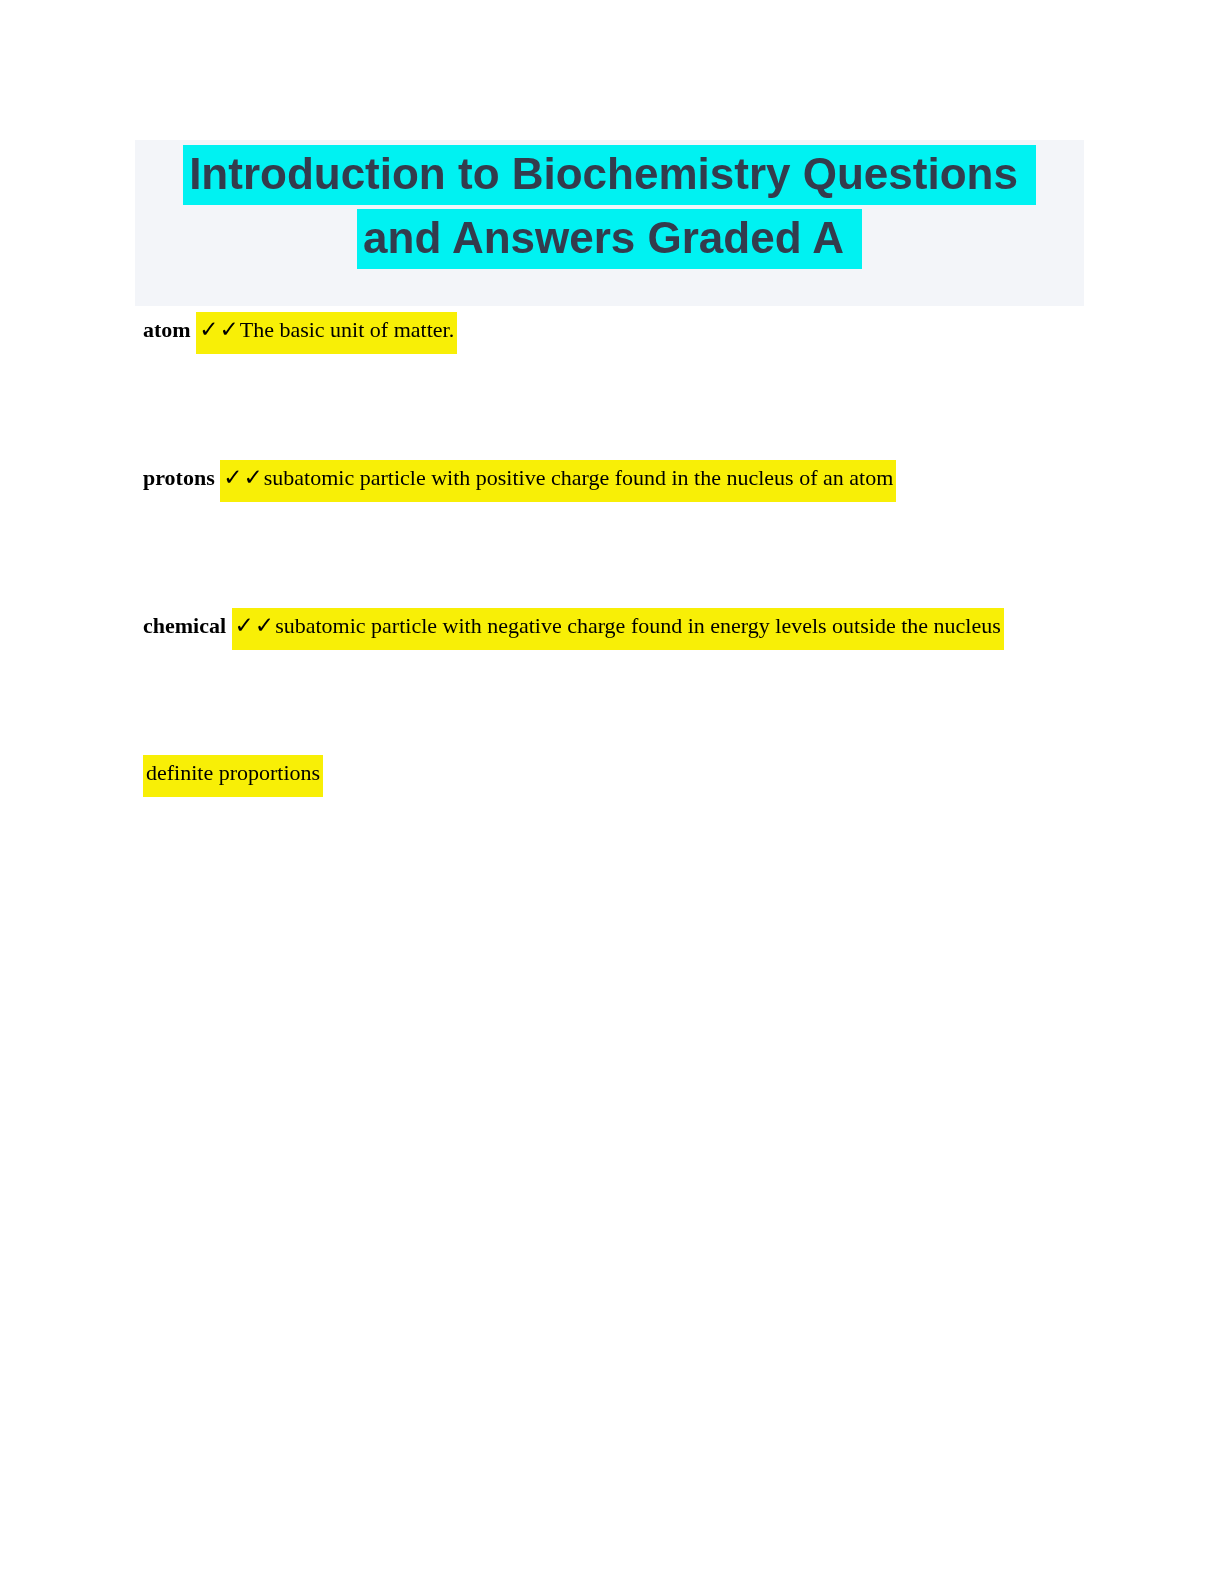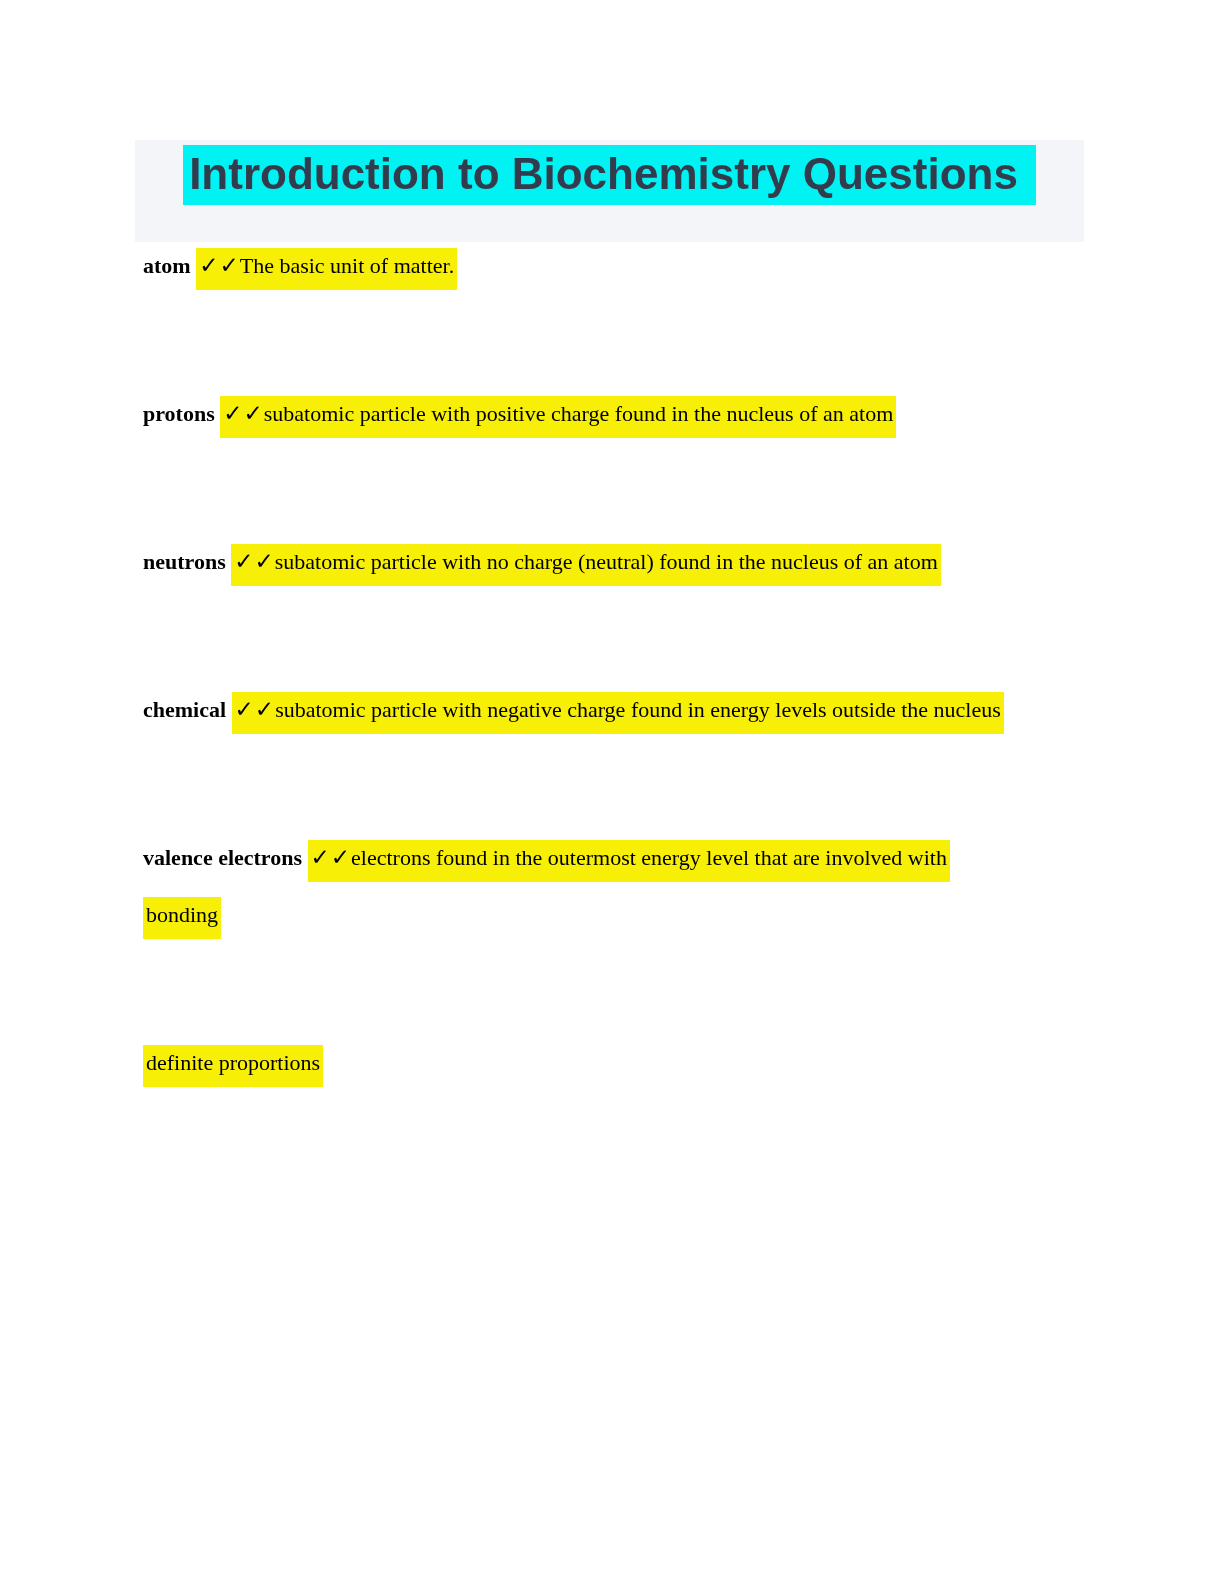--- a/index.html
+++ b/index.html
@@ -53,38 +53,32 @@
   }
 </style>
 </head>
 <body>
 
 <div class="sheet">
 
   <header class="title-block">
     <h1>
       <span class="t-line"><span class="mark-cyan">Introduction to Biochemistry Questions</span></span>
+      <span class="t-line"><span class="mark-cyan">and Answers Graded A</span></span>
     </h1>
   </header>
 
   <main class="qa-list">
       <section class="qa">
         <div class="qa-line"><span class="term">atom</span> <span class="hl"><span class="checks">✓✓</span><span>The basic unit of matter.</span></span></div>
       </section>
       <section class="qa">
         <div class="qa-line"><span class="term">protons</span> <span class="hl"><span class="checks">✓✓</span><span>subatomic particle with positive charge found in the nucleus of an atom</span></span></div>
       </section>
       <section class="qa">
-        <div class="qa-line"><span class="term">neutrons</span> <span class="hl"><span class="checks">✓✓</span><span>subatomic particle with no charge (neutral) found in the nucleus of an atom</span></span></div>
-      </section>
-      <section class="qa">
         <div class="qa-line"><span class="term">chemical</span> <span class="hl"><span class="checks">✓✓</span><span>subatomic particle with negative charge found in energy levels outside the nucleus</span></span></div>
-      </section>
-      <section class="qa">
-        <div class="qa-line"><span class="term">valence electrons</span> <span class="hl"><span class="checks">✓✓</span><span>electrons found in the outermost energy level that are involved with</span></span></div>
-        <div class="qa-line"><span class="hl"><span>bonding</span></span></div>
       </section>
       <section class="qa">
         <div class="qa-line"><span class="hl"><span>definite proportions</span></span></div>
       </section>
     </main>
 
 </div>
 
 </body></html>

